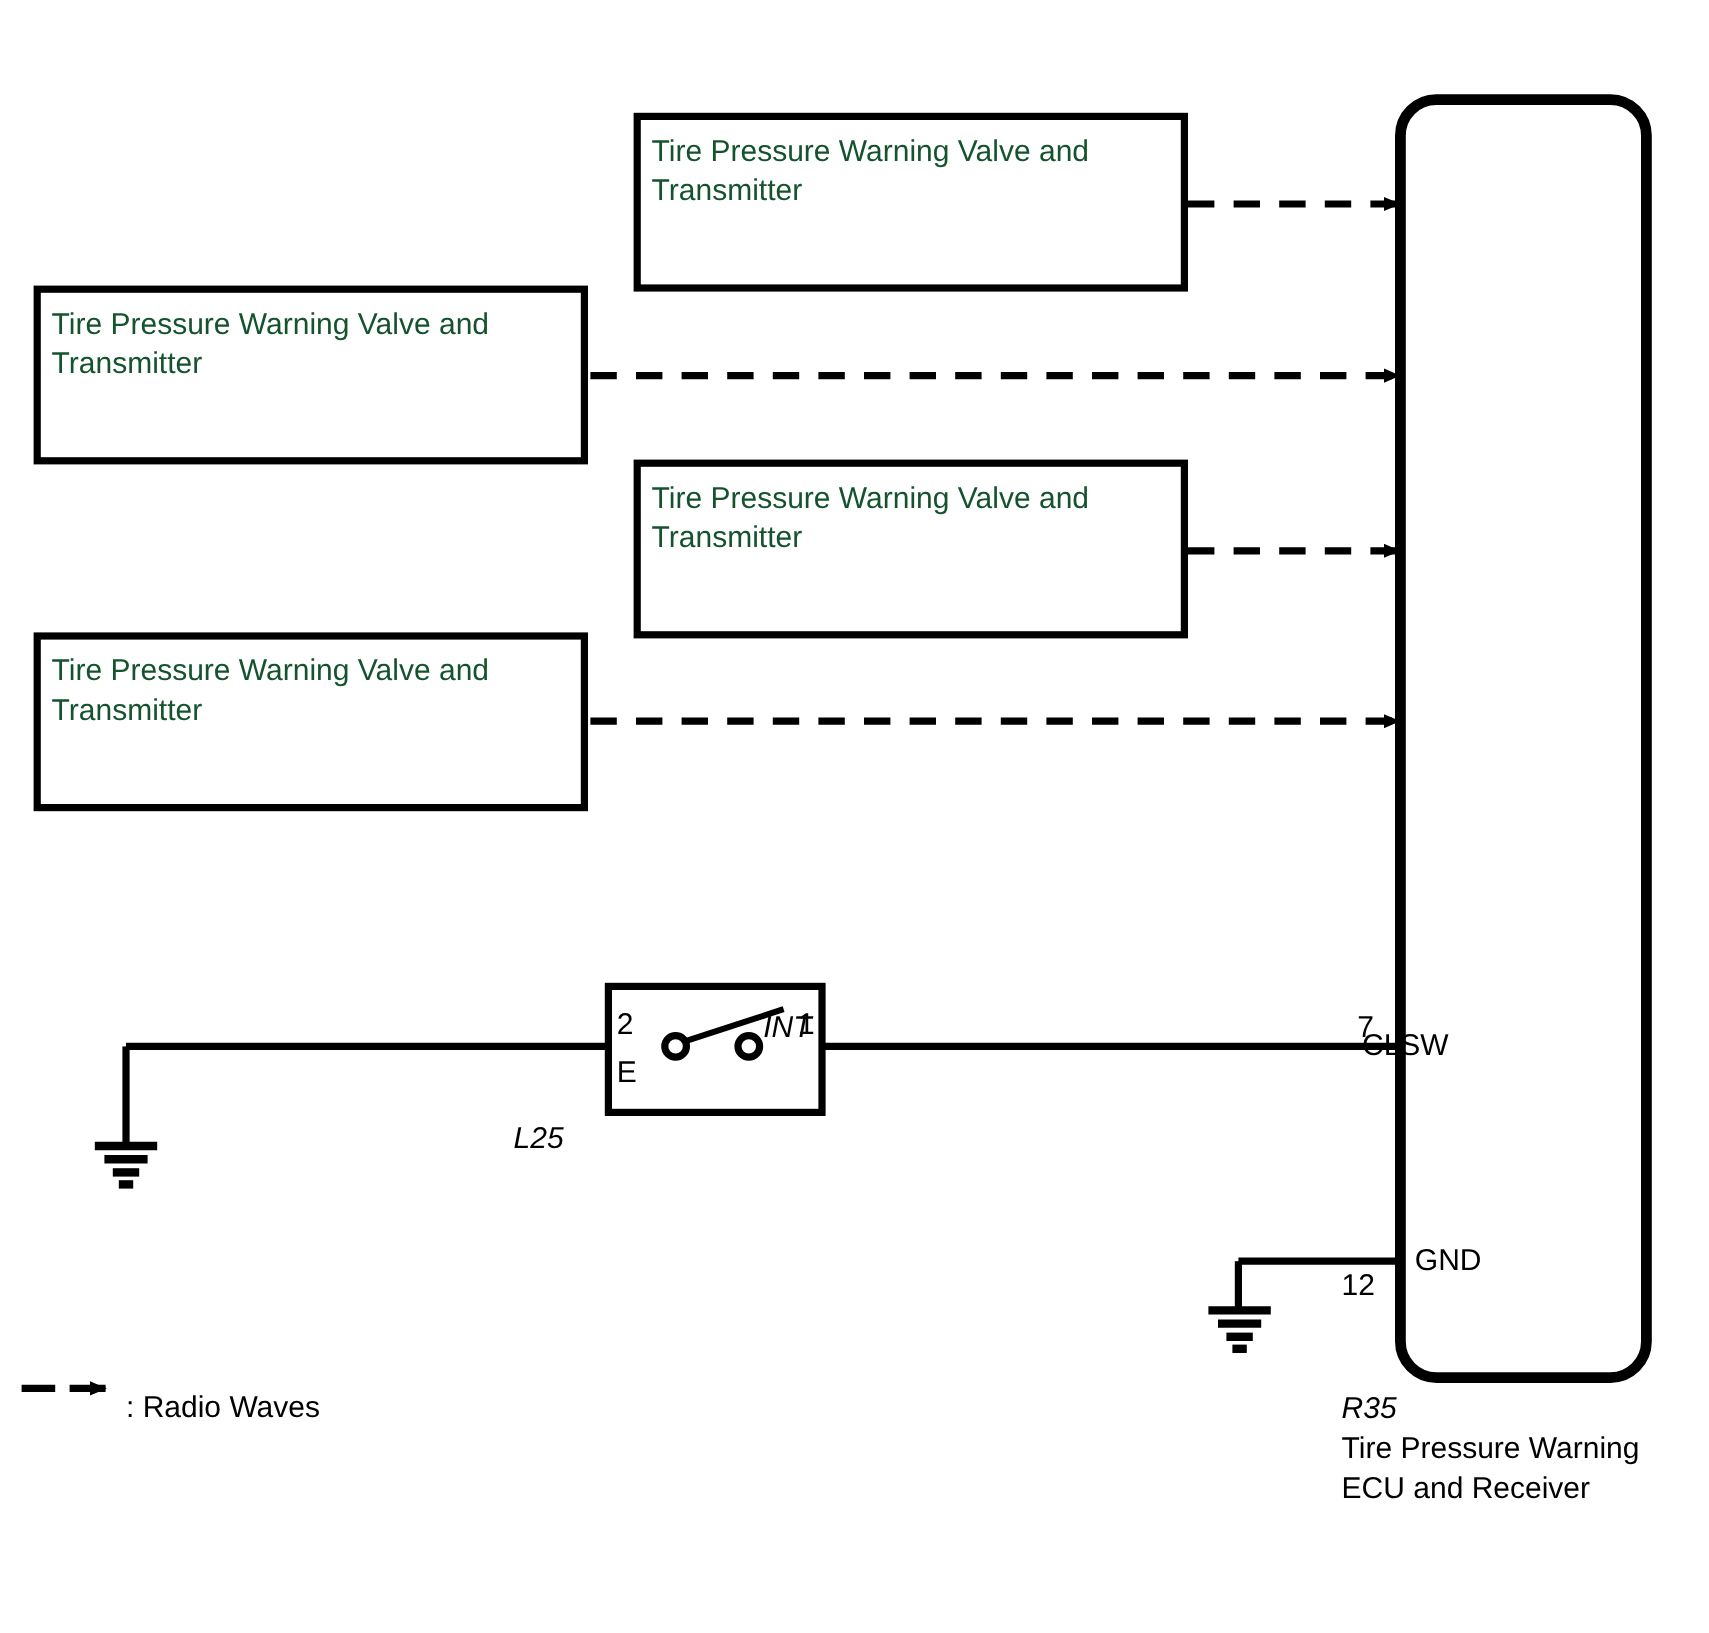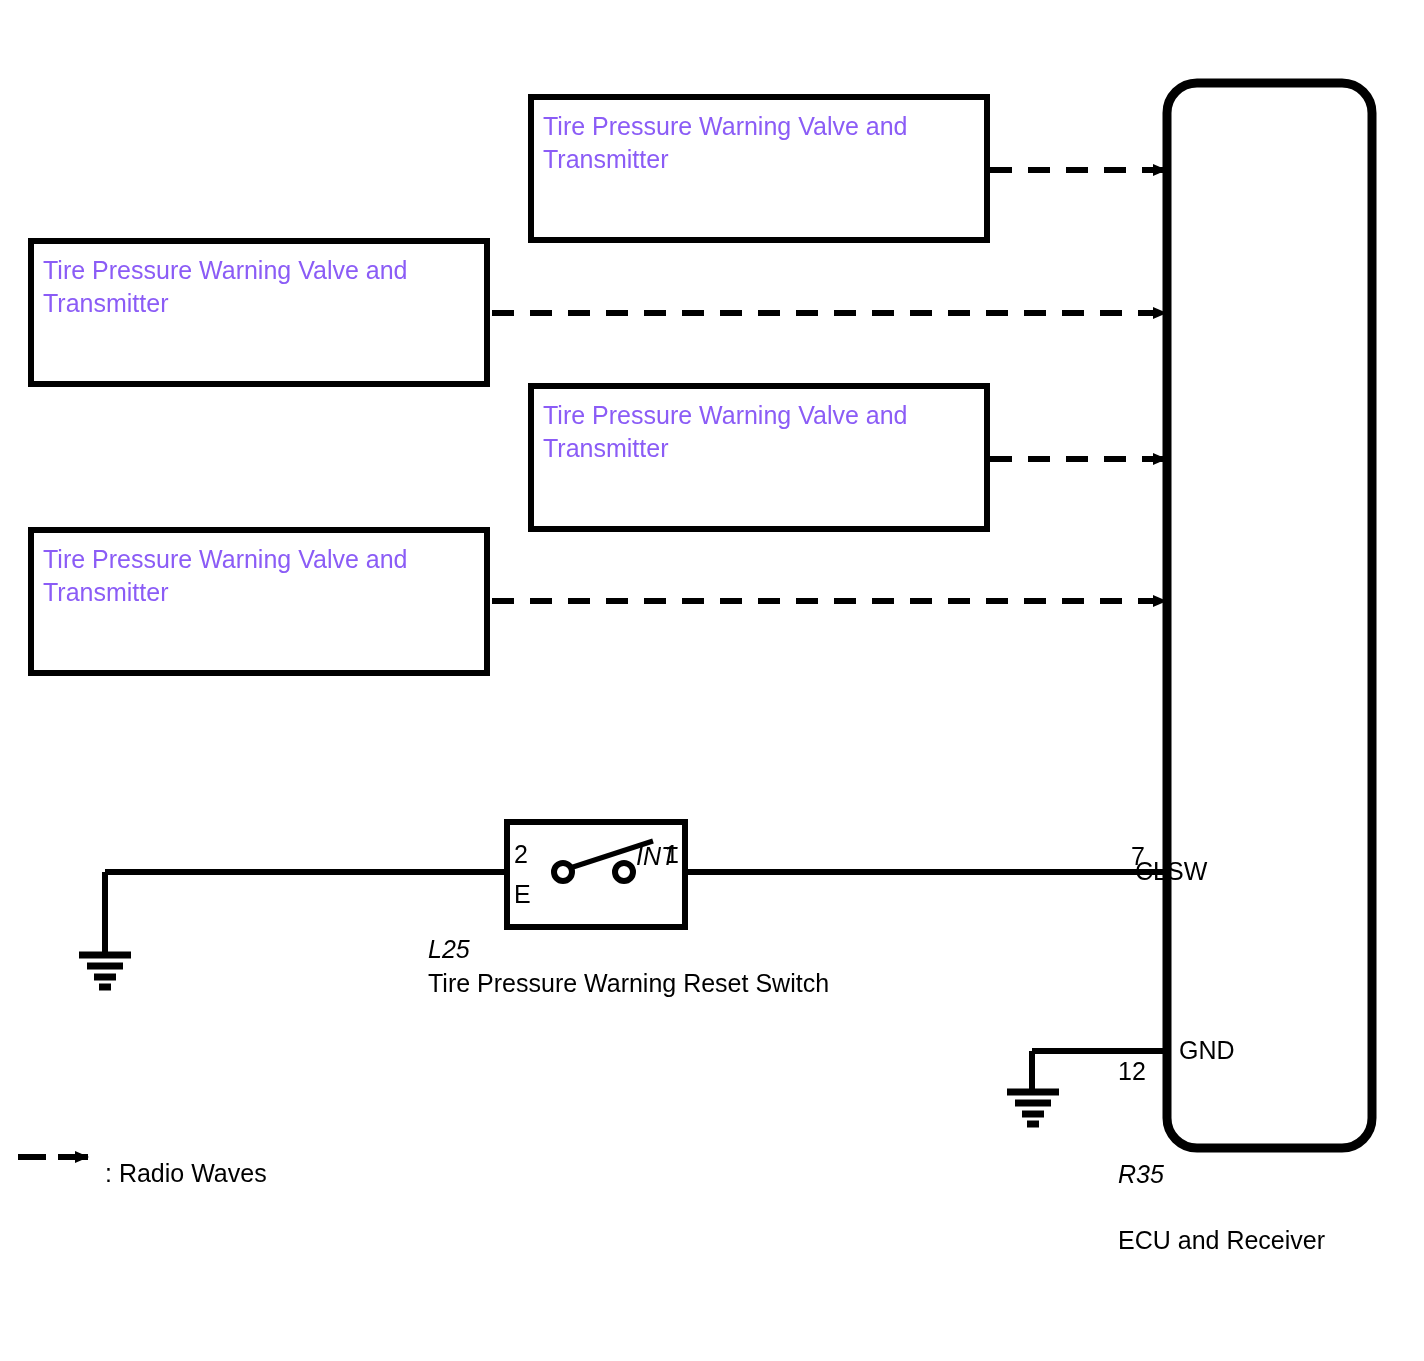--- a/index.html
+++ b/index.html
@@ -32,21 +32,21 @@
     font-size: 25px;
     line-height: 32px;
     color: #000000;
     white-space: pre;
   }
   .boxtext {
     position: absolute;
     font-family: "Liberation Sans", sans-serif;
     font-size: 25px;
     line-height: 33px;
-    color: #8b5cf6;
+    color: #14532d;
     width: 430px;
   }
 </style>
 </head>
 <body>
 
 <div id="diagram">
 
   <svg viewBox="0 0 1424 1361" xmlns="http://www.w3.org/2000/svg">
     <defs>
@@ -108,25 +108,25 @@
   <div class="boxtext" style="left:43px; top:254px;">Tire Pressure Warning Valve and Transmitter</div>
   <div class="boxtext" style="left:543px; top:399px;">Tire Pressure Warning Valve and Transmitter</div>
   <div class="boxtext" style="left:43px; top:543px;">Tire Pressure Warning Valve and Transmitter</div>
 
   <div class="lbl" style="left:514px; top:838px;">2</div>
   <div class="lbl" style="left:514px; top:878px;">E</div>
   <div class="lbl" style="left:665px; top:838px;">1</div>
   <div class="lbl" style="left:636px; top:840px;font-style:italic;">INT</div>
 
   <div class="lbl" style="left:428px; top:933px;font-style:italic;">L25</div>
-  <div class="lbl" style="left:428px; top:967px;">Tire Pressure Warning Reset Switch</div>
 
   <div class="lbl" style="left:1131px; top:840px;">7</div>
   <div class="lbl" style="left:1135px; top:855px;">CLSW</div>
   <div class="lbl" style="left:1118px; top:1018px;margin-top:37px;">12</div>
   <div class="lbl" style="left:1179px; top:1034px;">GND</div>
 
   <div class="lbl" style="left:1118px; top:1158px;font-style:italic;">R35</div>
+  <div class="lbl" style="left:1118px; top:1191px;">Tire Pressure Warning</div>
   <div class="lbl" style="left:1118px; top:1224px;">ECU and Receiver</div>
 
   <div class="lbl" style="left:105px; top:1141px;margin-top:16px;">: Radio Waves</div>
 
 </div>
 
 </body></html>

